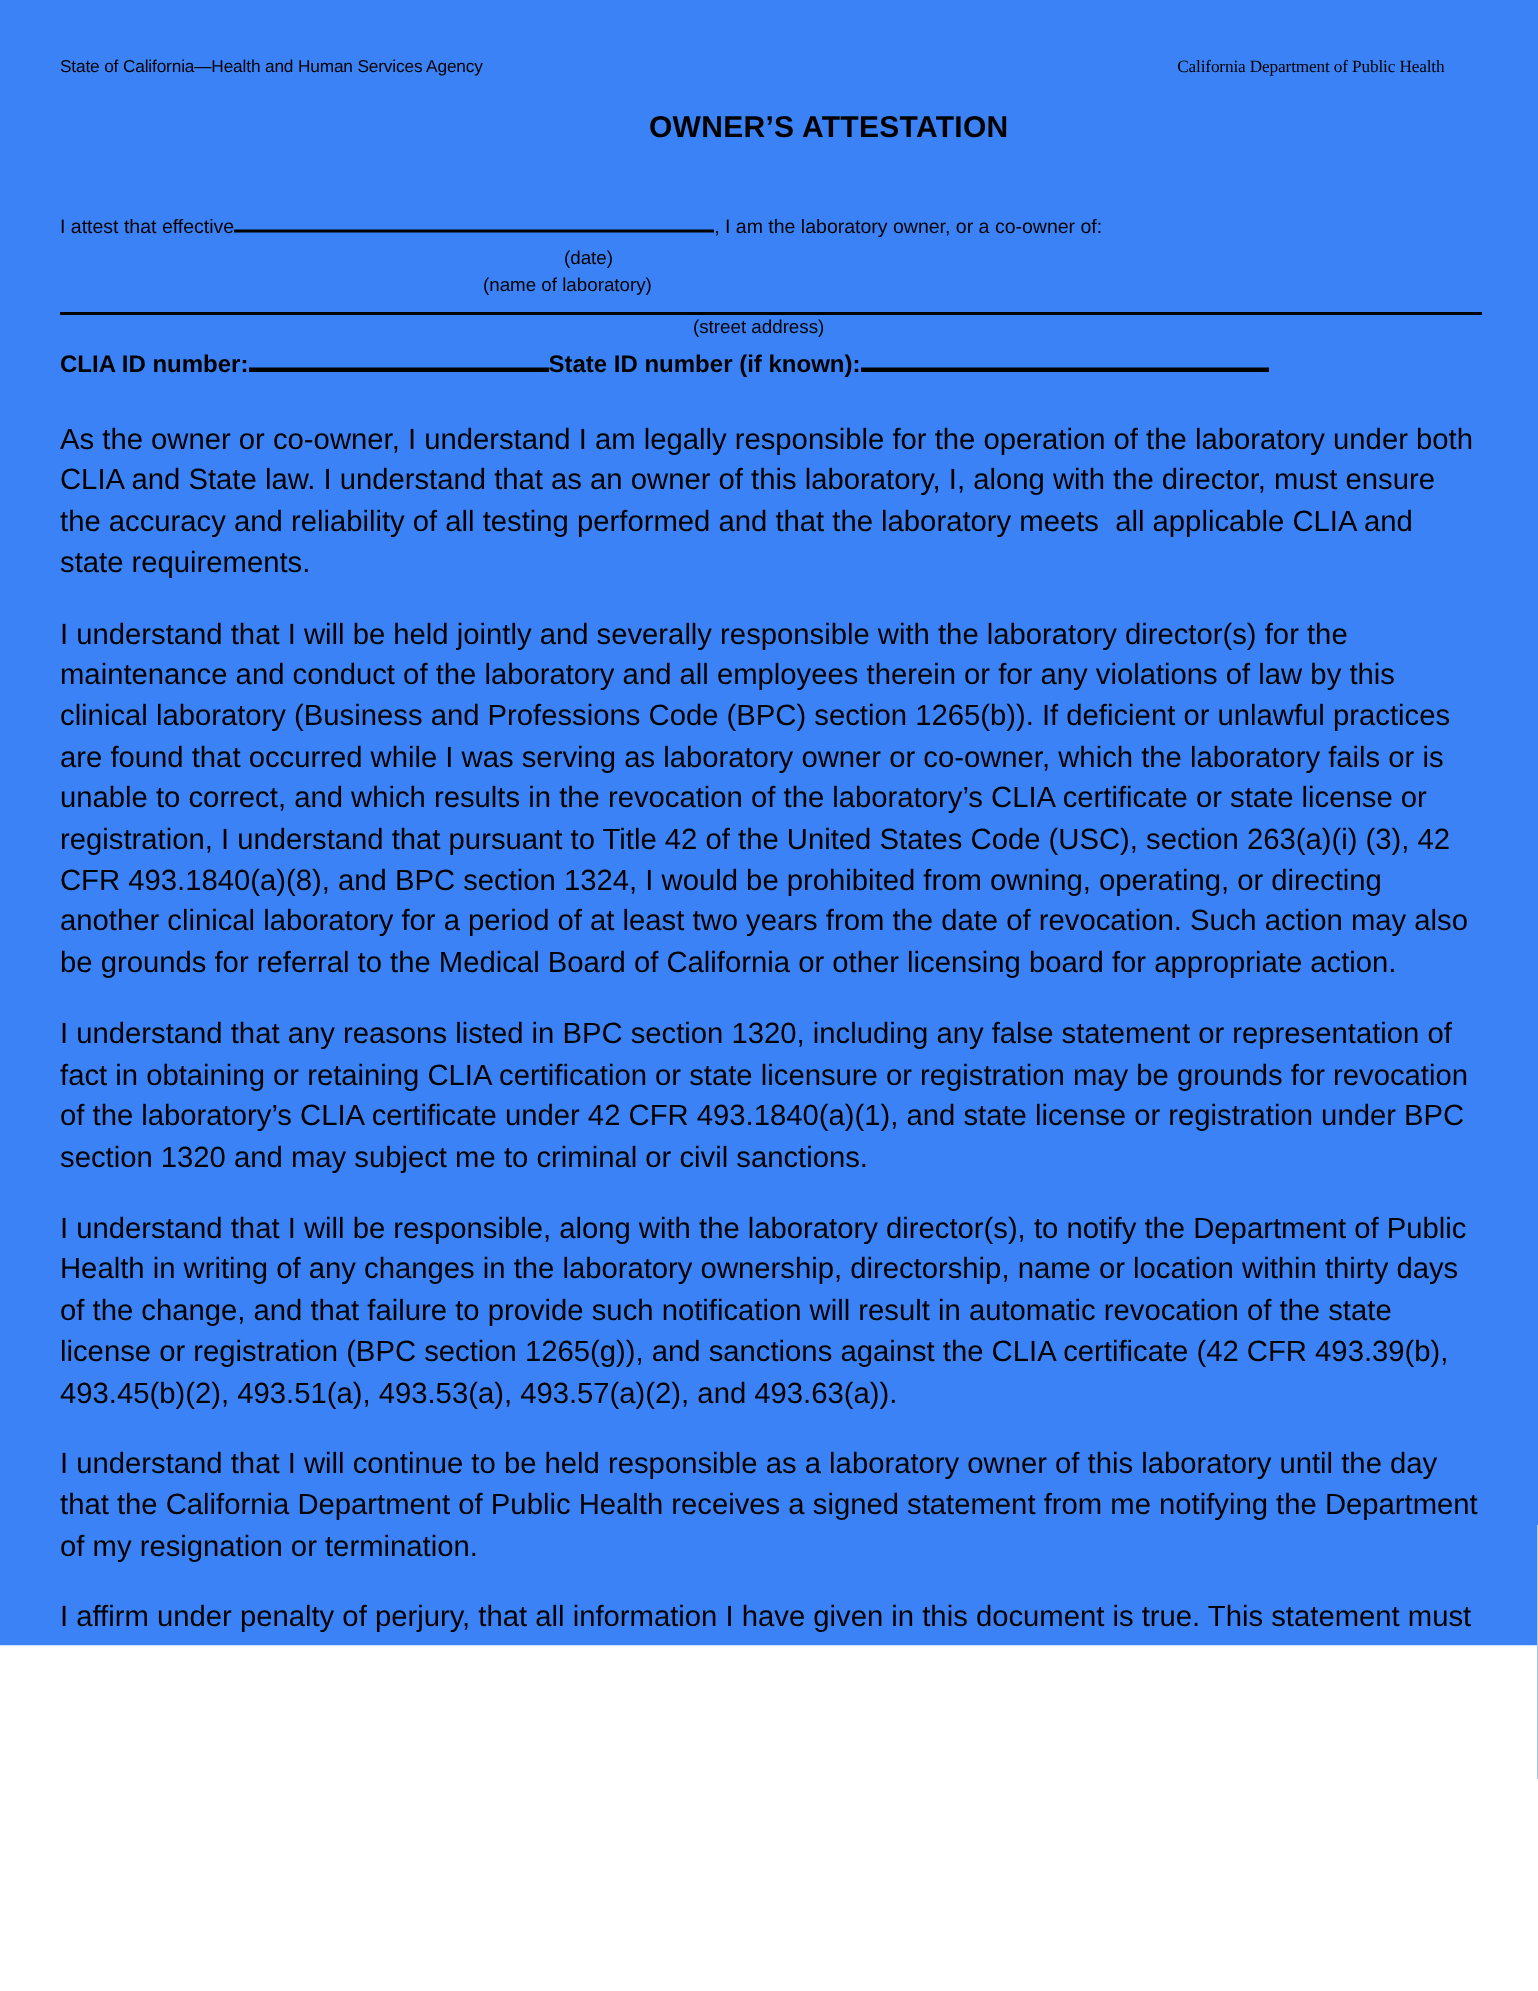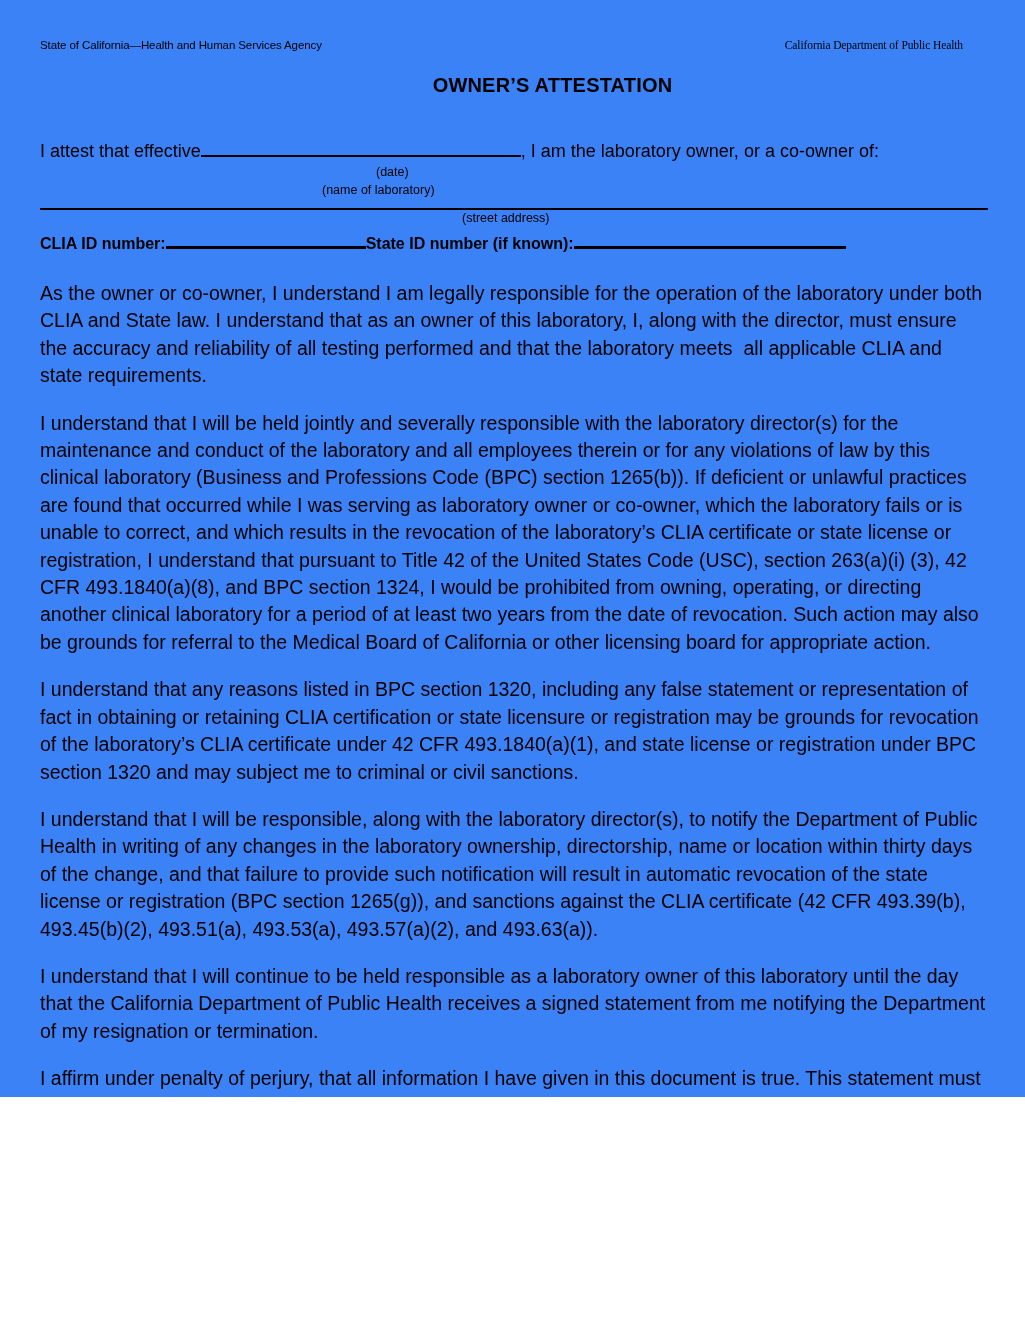--- a/index.html
+++ b/index.html
@@ -84,21 +84,21 @@
   
   .body-area {
     position: absolute;
     left: 40px;
     top: 138px;
     width: 948px;
   }
 
   
   .fill-line {
-    font-size: 18px;
+    font-size: 13px;
     line-height: 26px;
     white-space: nowrap;
   }
   .rule {
     display: inline-block;
     border-bottom: 2px solid #000;
     vertical-align: baseline;
     height: 0;
   }
   .rule-date   { width: 320px; }

